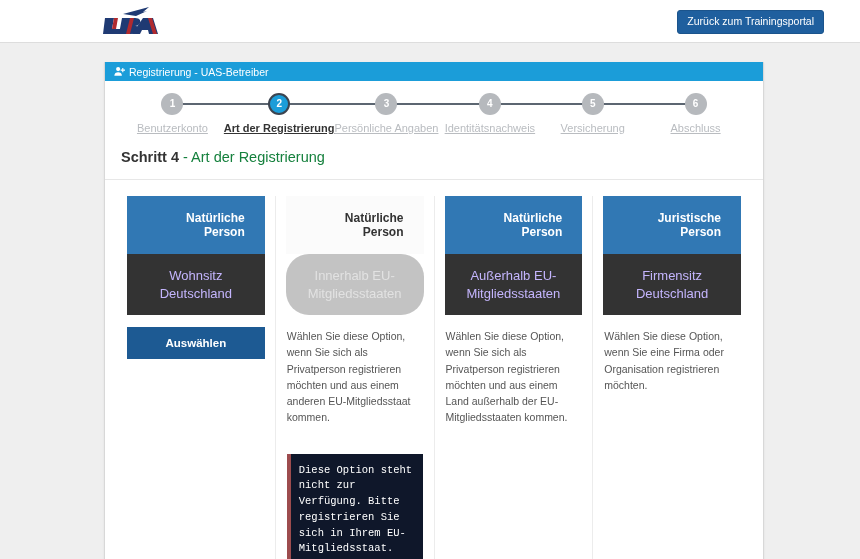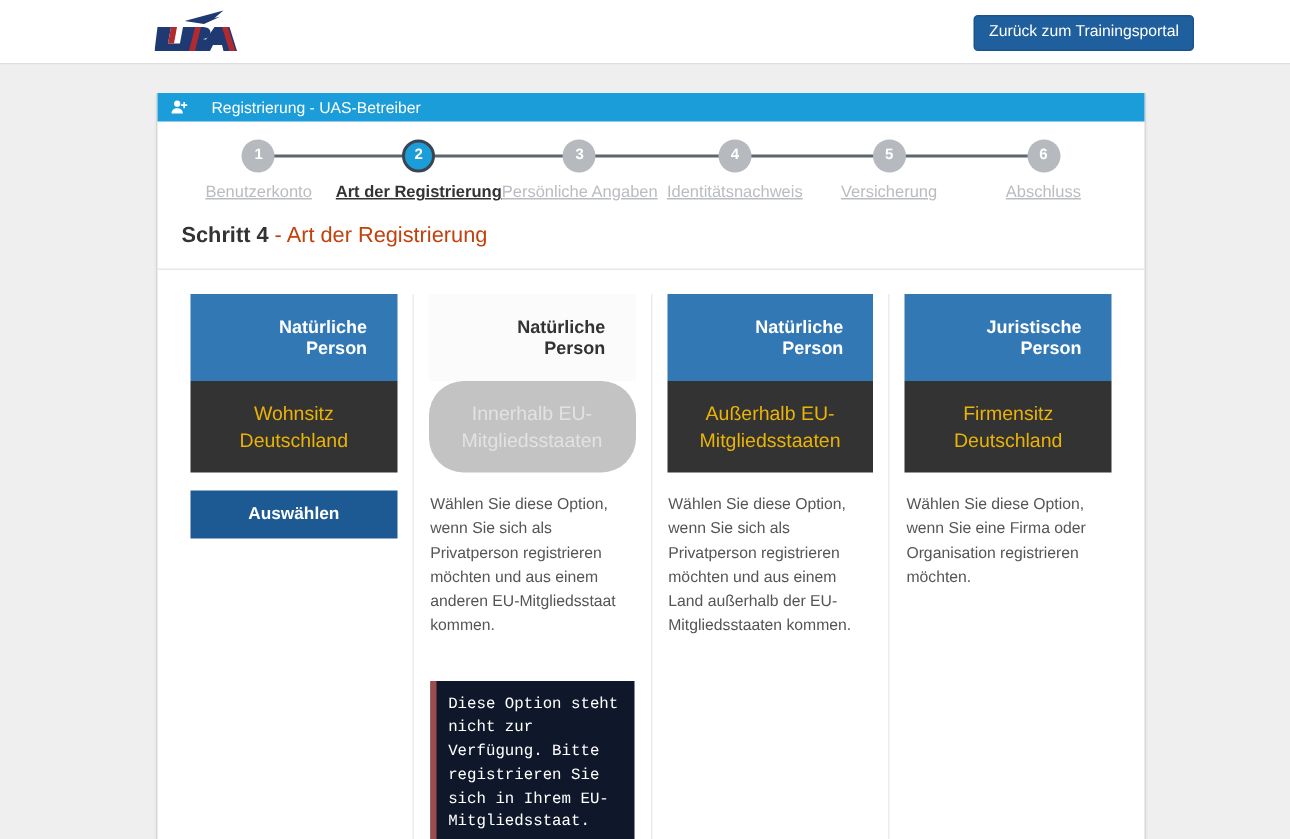--- a/index.html
+++ b/index.html
@@ -20,21 +20,21 @@
     border-bottom: 1px solid #dddddd;
     position: relative;
   }
   .logo {
     position: absolute;
     left: 103px; top: 5px;
     width: 56px; height: 30px;
   }
   .portal-btn {
     position: absolute;
-    right: 64px; top: 10px;
+    right: 36px; top: 10px;
     background: #1f5f9e;
     color: #ffffff;
     border: 1px solid #1b5governance;
     border: 1px solid #1b548c;
     border-radius: 3px;
     font-size: 10.5px;
     padding: 5px 9px 6px 9px;
     line-height: 1;
     cursor: pointer;
     white-space: nowrap;
@@ -51,21 +51,21 @@
     box-shadow: 0 1px 2px rgba(0,0,0,.07);
   }
   .panel-head {
     background: #1b9dd9;
     color: #ffffff;
     height: 19px;
     display: flex;
     align-items: center;
     padding: 0 9px;
     font-size: 10.5px;
-    gap: 16px;
+    gap: 4px;
   }
   .panel-head svg { display:block; }
 
   
   .stepper {
     position: relative;
     height: 62px;
     padding: 12px 16px 0 16px;
   }
   .steps {
@@ -113,21 +113,21 @@
   }
   .step:first-child .bar { display: none; }
 
   
   .sect-title {
     padding: 6px 16px 14px 16px;
     font-size: 14.5px;
     color: #333;
   }
   .sect-title b { font-weight: bold; }
-  .sect-title span { color:#c2410c; }
+  .sect-title span { color:#15803d; }
 
   
   .cards {
     display: flex;
     border-top: 1px solid #e7e7e7;
     padding: 16px 12px 10px 12px;
   }
   .col {
     flex: 1;
     padding: 0 10px;
@@ -140,21 +140,21 @@
   .card-head {
     background: #3178b4;
     color: #ffffff;
     font-weight: bold;
     font-size: 12px;
     text-align: right;
     padding: 15px 20px;
   }
   .card-sub {
     background: #333333;
-    color: #eab308;
+    color: #c4b5fd;
     font-size: 13px;
     text-align: center;
     padding: 13px 6px;
     line-height: 1.35;
     min-height: 58px;
   }
   .col.disabled .card-head { background: #fbfbfb; color: #333333; }
   .col.disabled .card-sub  { background: #c3c3c3; color: #e2e2e2; border-radius: 23px; }
 
   .card-body {

